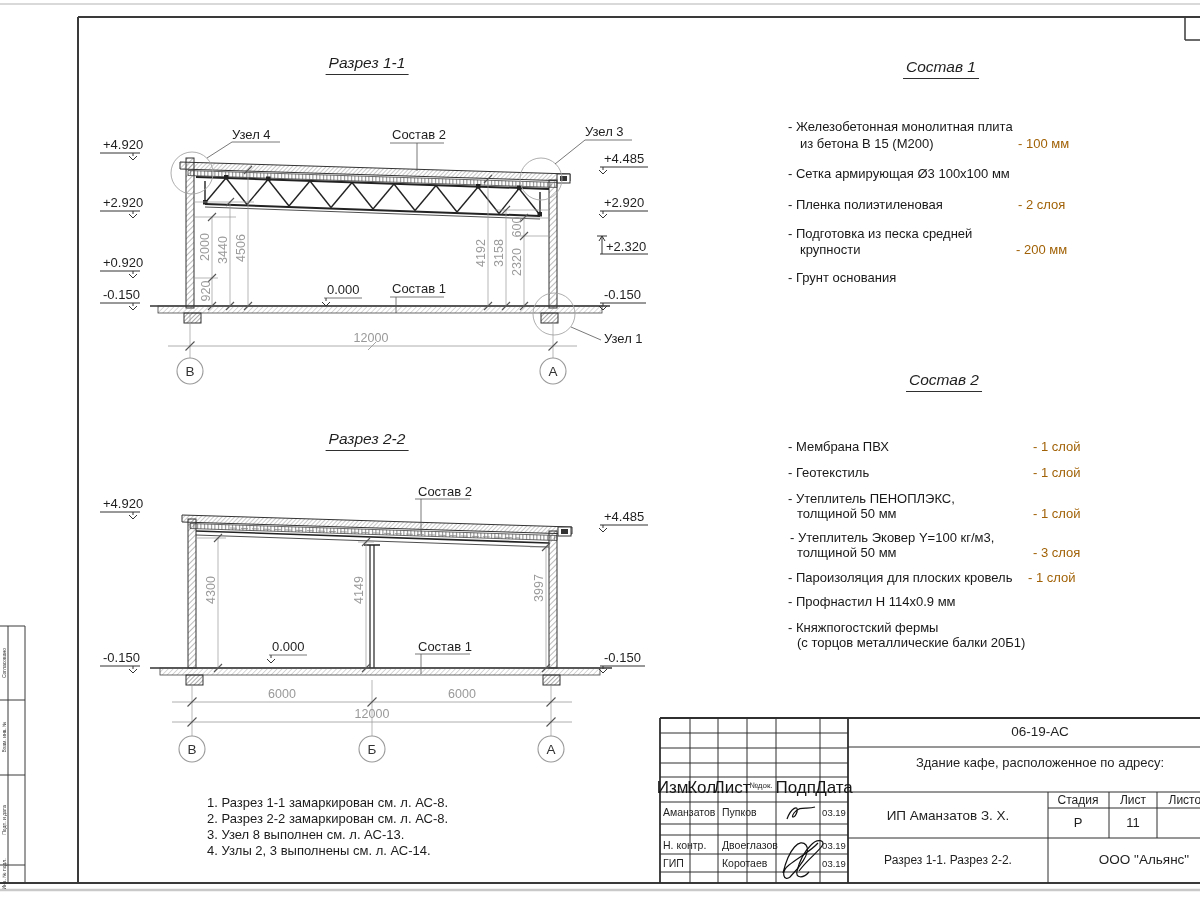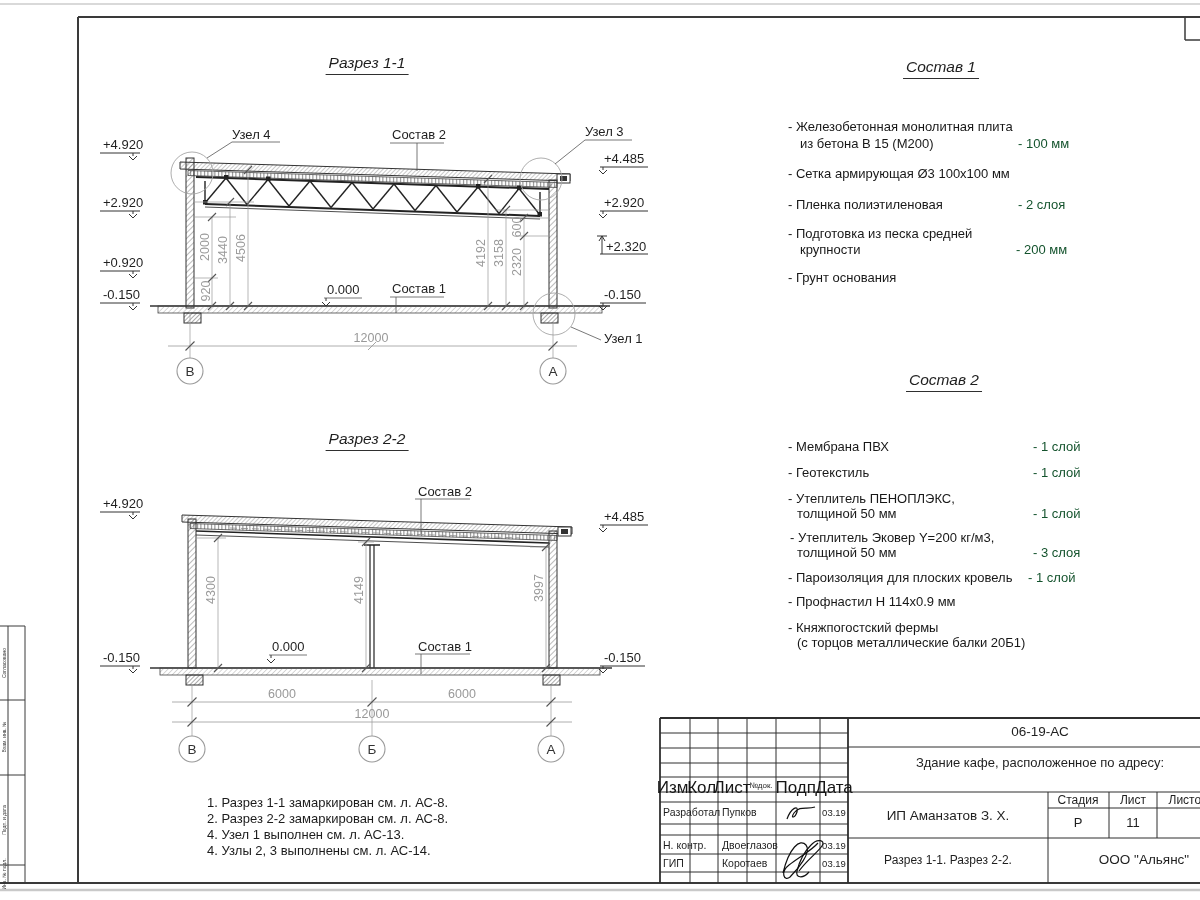--- a/index.html
+++ b/index.html
@@ -17,21 +17,21 @@
   .vdim{position:absolute;font-size:12.5px;color:#9b9b9b;white-space:nowrap;
         transform:translate(-50%,-50%) rotate(-90deg);}
   .ctr{transform:translate(-50%,0);text-align:center;}
   .bub{position:absolute;width:26px;text-align:center;font-size:13.5px;color:#333;
        transform:translate(-50%,-50%);}
   .note{font-size:13px;color:#1c1c1c;}
   .tb{font-size:17px;color:#161616;}
   .tb-sm{font-size:10.5px;}
   .tb-xs{font-size:8px;}
   .comp-line{font-size:13px;color:#181818;}
-  .comp-val{font-size:13px;color:#14532d;}
+  .comp-val{font-size:13px;color:#a16207;}
   .side-rot{position:absolute;font-size:5px;color:#333;
             transform:translate(-50%,-50%) rotate(-90deg);}
   svg{position:absolute;left:0;top:0;}
 </style>
 </head>
 <body>
 
 <div id="page">
 
 <svg width="1200" height="900" viewBox="0 0 1200 900">
@@ -411,42 +411,42 @@
 <div class="abs comp-line" style="left:788px;top:270px;">- Грунт основания</div>
 
 <div class="abs comp-title" style="left:944px;top:371px;">Состав 2</div>
 <div class="abs comp-line" style="left:788px;top:439px;">- Мембрана ПВХ</div>
 <div class="abs comp-val" style="left:1033px;top:439px;">- 1 слой</div>
 <div class="abs comp-line" style="left:788px;top:465px;">- Геотекстиль</div>
 <div class="abs comp-val" style="left:1033px;top:465px;">- 1 слой</div>
 <div class="abs comp-line" style="left:788px;top:491px;">- Утеплитель ПЕНОПЛЭКС,</div>
 <div class="abs comp-line" style="left:797px;top:506px;">толщиной 50 мм</div>
 <div class="abs comp-val" style="left:1033px;top:506px;">- 1 слой</div>
-<div class="abs comp-line" style="left:790px;top:530px;">- Утеплитель Эковер Y=200 кг/м3,</div>
+<div class="abs comp-line" style="left:790px;top:530px;">- Утеплитель Эковер Y=100 кг/м3,</div>
 <div class="abs comp-line" style="left:797px;top:545px;">толщиной 50 мм</div>
 <div class="abs comp-val" style="left:1033px;top:545px;">- 3 слоя</div>
 <div class="abs comp-line" style="left:788px;top:570px;">- Пароизоляция для плоских кровель</div>
 <div class="abs comp-val" style="left:1028px;top:570px;">- 1 слой</div>
 <div class="abs comp-line" style="left:788px;top:594px;">- Профнастил Н 114х0.9 мм</div>
 <div class="abs comp-line" style="left:788px;top:620px;">- Княжпогостский фермы</div>
 <div class="abs comp-line" style="left:797px;top:635px;">(с торцов металлические балки 20Б1)</div>
 
 <div class="abs note" style="left:207px;top:795px;">1. Разрез 1-1 замаркирован см. л. АС-8.</div>
 <div class="abs note" style="left:207px;top:811px;">2. Разрез 2-2 замаркирован см. л. АС-8.</div>
-<div class="abs note" style="left:207px;top:827px;">4. Узел 1 выполнен см. л. АС-13.</div>
+<div class="abs note" style="left:207px;top:827px;">3. Узел 8 выполнен см. л. АС-13.</div>
 <div class="abs note" style="left:207px;top:843px;">4. Узлы 2, 3 выполнены см. л. АС-14.</div>
 
 <div class="abs tb ctr" style="left:675px;top:778px;">Изм.</div>
 <div class="abs tb ctr" style="left:704px;top:778px;">Кол.</div>
 <div class="abs tb ctr" style="left:732px;top:778px;">Лист</div>
 <div class="abs tb-xs abs ctr" style="left:761px;top:781px;">№док.</div>
 <div class="abs tb ctr" style="left:798px;top:778px;">Подп.</div>
 <div class="abs tb ctr" style="left:834px;top:778px;">Дата</div>
 
-<div class="abs tb-sm abs" style="left:663px;top:806px;">Разработал</div>
+<div class="abs tb-sm abs" style="left:663px;top:806px;">Аманзатов</div>
 <div class="abs tb-sm abs" style="left:722px;top:806px;">Пупков</div>
 <div class="abs tb-sm abs ctr" style="left:834px;top:807px;font-size:9.5px;">03.19</div>
 <div class="abs tb-sm abs" style="left:663px;top:839px;">Н. контр.</div>
 <div class="abs tb-sm abs" style="left:722px;top:839px;">Двоеглазов</div>
 <div class="abs tb-sm abs ctr" style="left:834px;top:840px;font-size:9.5px;">03.19</div>
 <div class="abs tb-sm abs" style="left:663px;top:857px;">ГИП</div>
 <div class="abs tb-sm abs" style="left:722px;top:857px;">Коротаев</div>
 <div class="abs tb-sm abs ctr" style="left:834px;top:858px;font-size:9.5px;">03.19</div>
 
 <div class="abs ctr" style="left:1040px;top:724px;font-size:13.5px;">06-19-АС</div>

